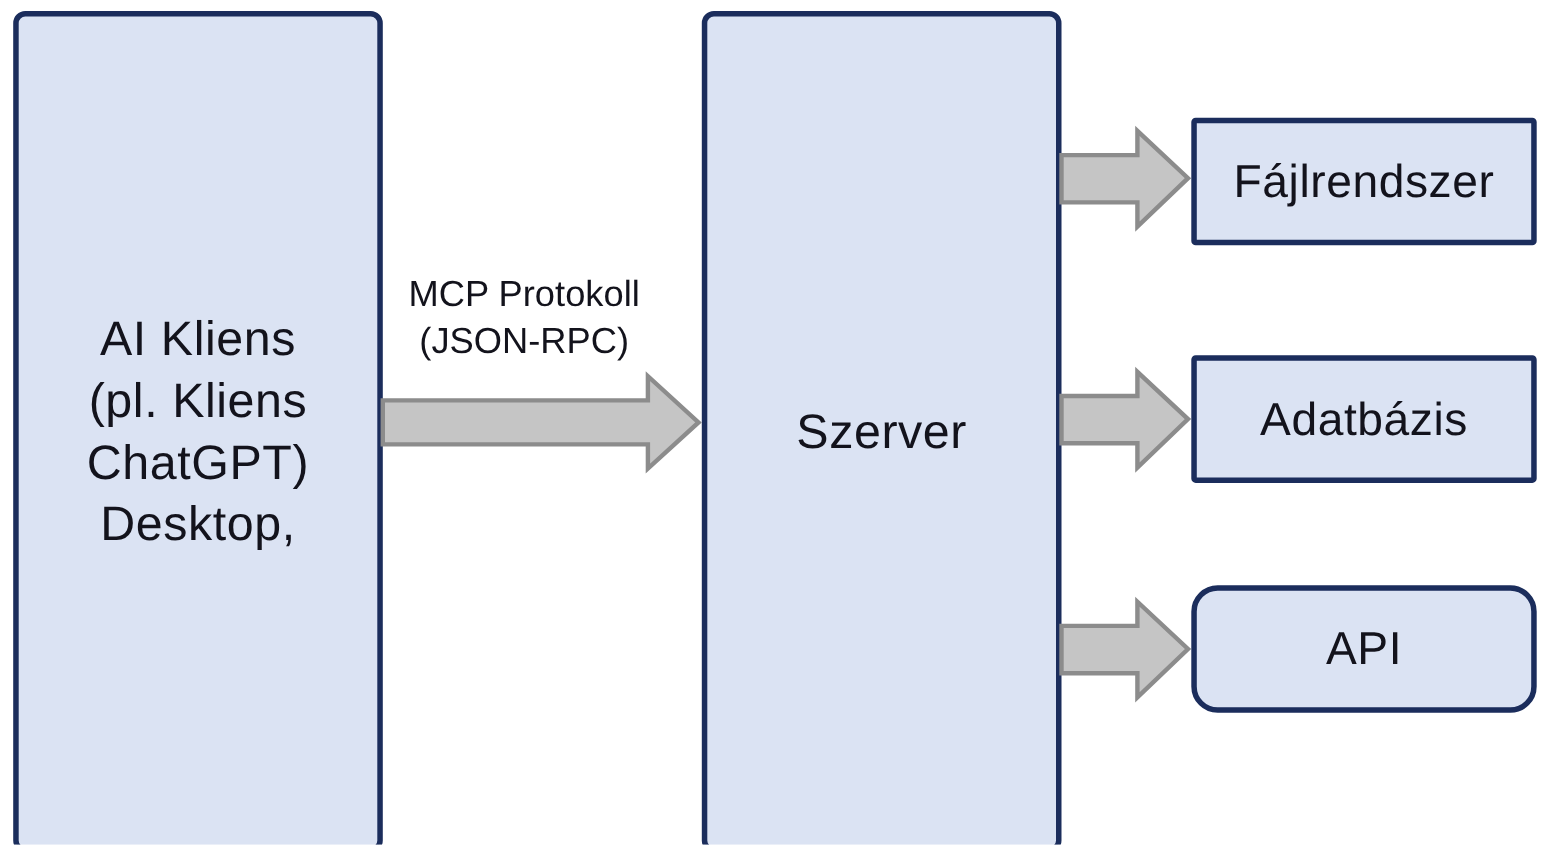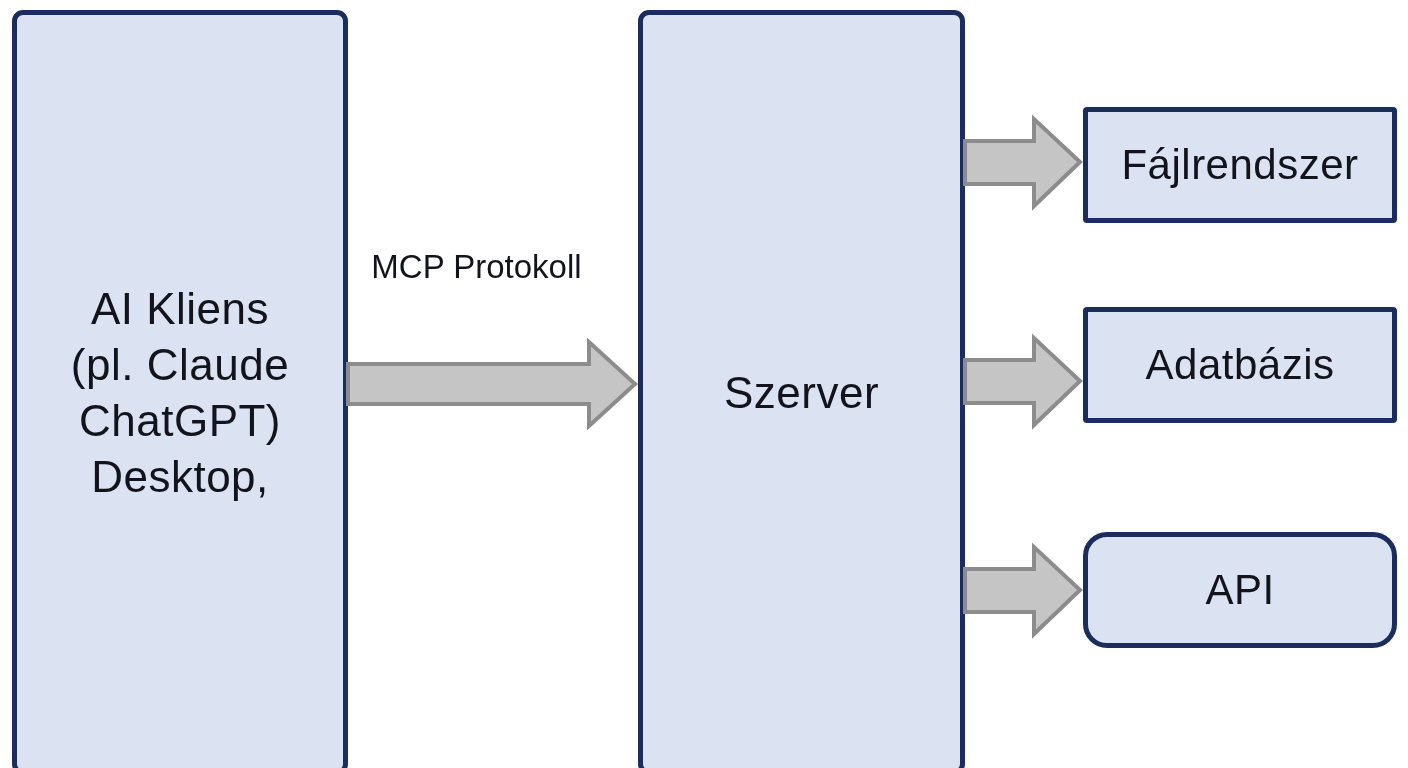--- a/index.html
+++ b/index.html
@@ -31,21 +31,21 @@
     display: flex;
     align-items: center;
     justify-content: center;
     text-align: center;
   }
   .box-tall { top: 10px; height: 765px; border-radius: 11px; }
   .box-client { left: 12px; width: 336px; }
   .box-server { left: 638px; width: 327px; }
   .box-target { left: 1083px; width: 314px; height: 116px; }
   .box-filesystem { top: 107px; }
-  .box-database  { top: 307px; justify-content: center; }
+  .box-database  { top: 323px; justify-content: center; }
   .box-api       { top: 532px; border-radius: 24px; }
   .node-label {
     font-size: 44px;
     line-height: 56px;
     color: var(--text);
     letter-spacing: 0.5px;
   }
   .target-label {
     font-size: 42px;
     color: var(--text);
@@ -70,34 +70,35 @@
   }
 </style>
 </head>
 <body>
 
 <div class="diagram">
 
   <div class="box box-tall box-client">
     <div class="node-label">
       <div>AI Kliens</div>
-      <div>(pl. Claude</div>
+      <div>(pl. Kliens</div>
       <div>ChatGPT)</div>
       <div>Desktop,</div>
     </div>
   </div>
 
   <div class="box box-tall box-server">
     <div class="node-label">
       <div>Szerver</div>
     </div>
   </div>
 
   <div class="protocol-label">
     <div>MCP Protokoll</div>
+    <div>(JSON-RPC)</div>
   </div>
 
   <svg class="arrow-svg" style="left:346px; top:340px;" width="291" height="88" viewBox="0 0 291 88" aria-hidden="true">
     <polygon class="arrow-shape" points="2,24 243,24 243,2 289,44 243,86 243,64 2,64"></polygon>
   </svg>
 
   <svg class="arrow-svg" style="left:963px; top:117px;" width="119" height="91" viewBox="0 0 119 91" aria-hidden="true">
     <polygon class="arrow-shape" points="2,24 71,24 71,2 117,45 71,89 71,67 2,67"></polygon>
   </svg>
 

